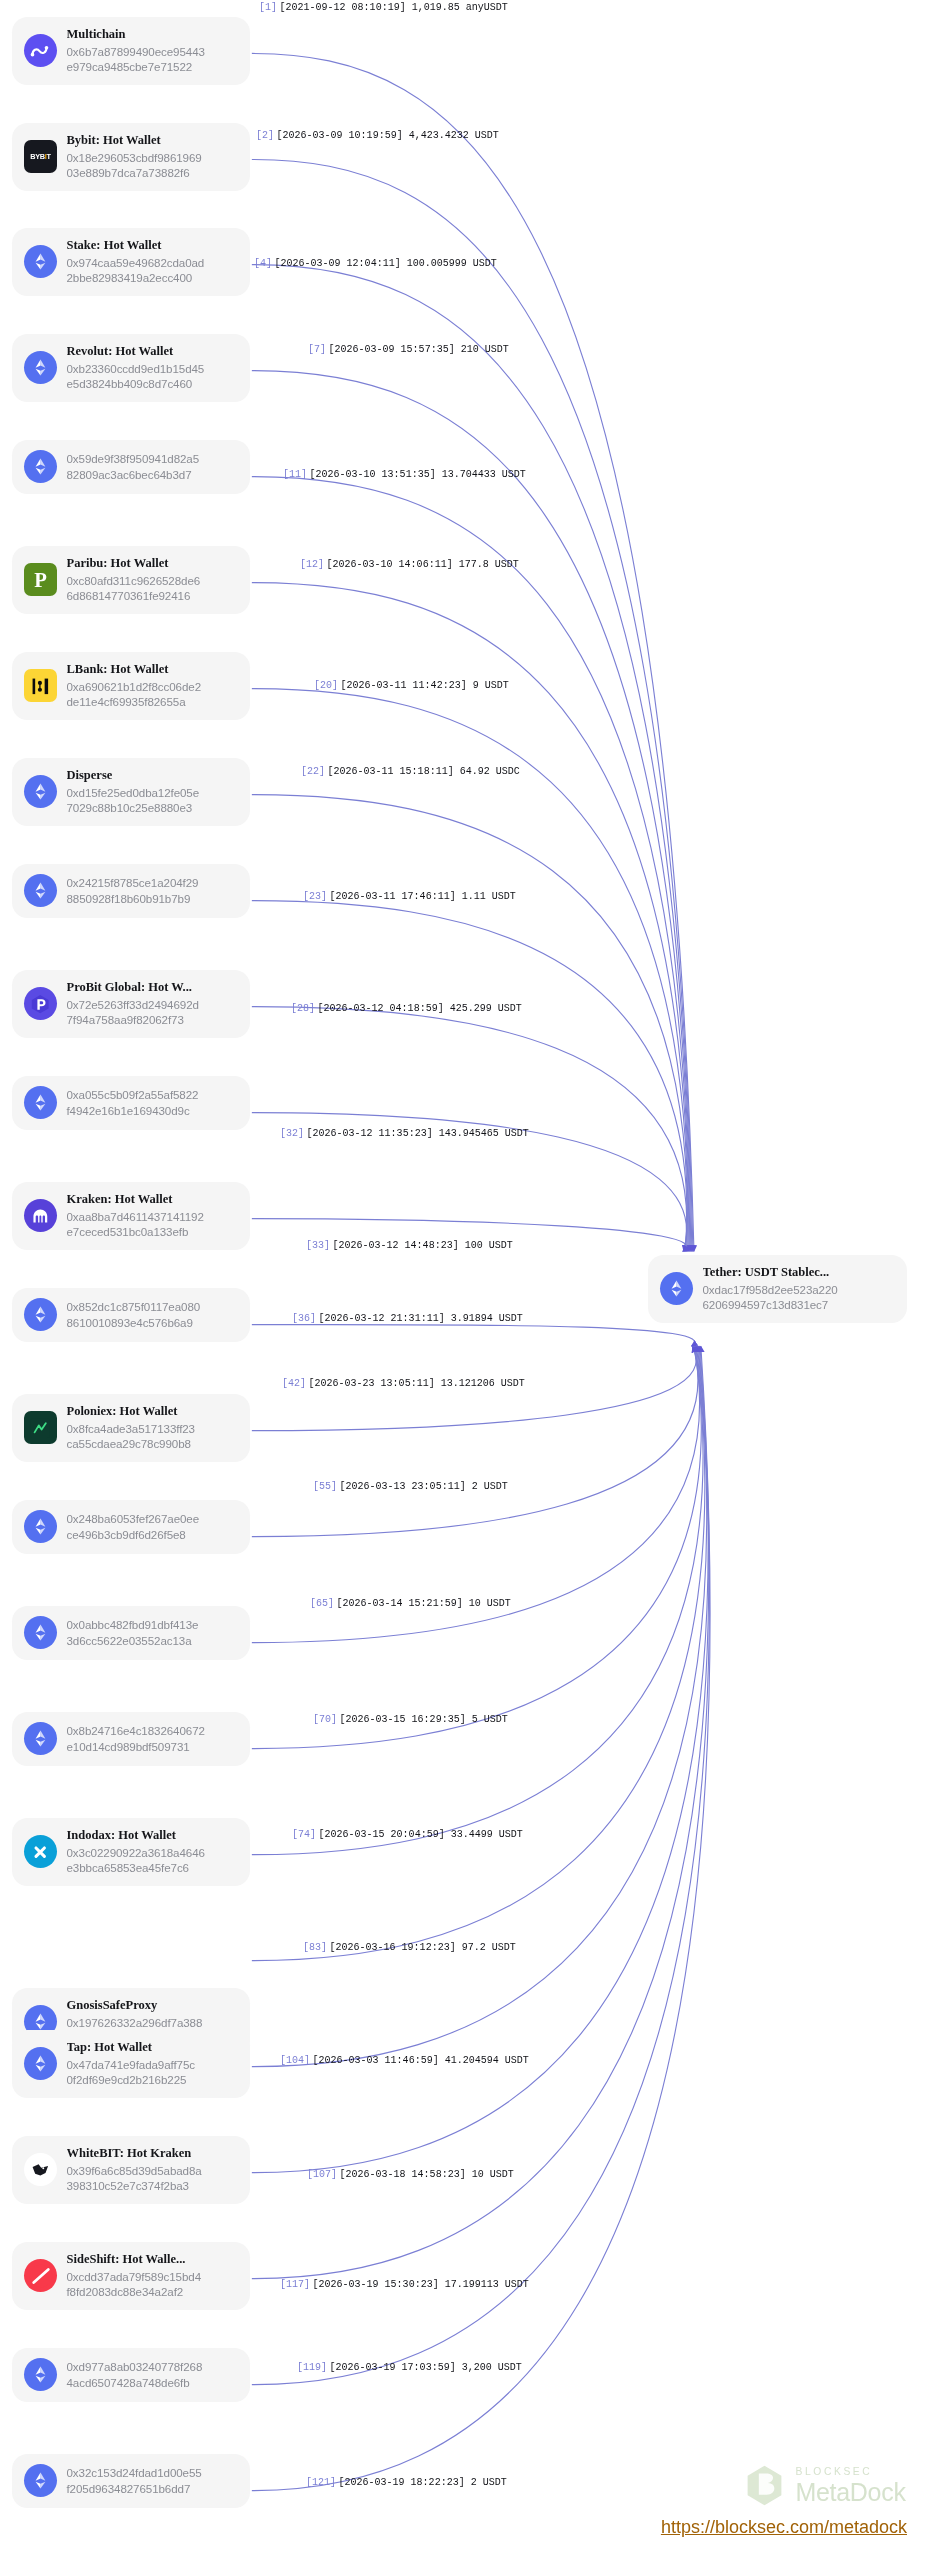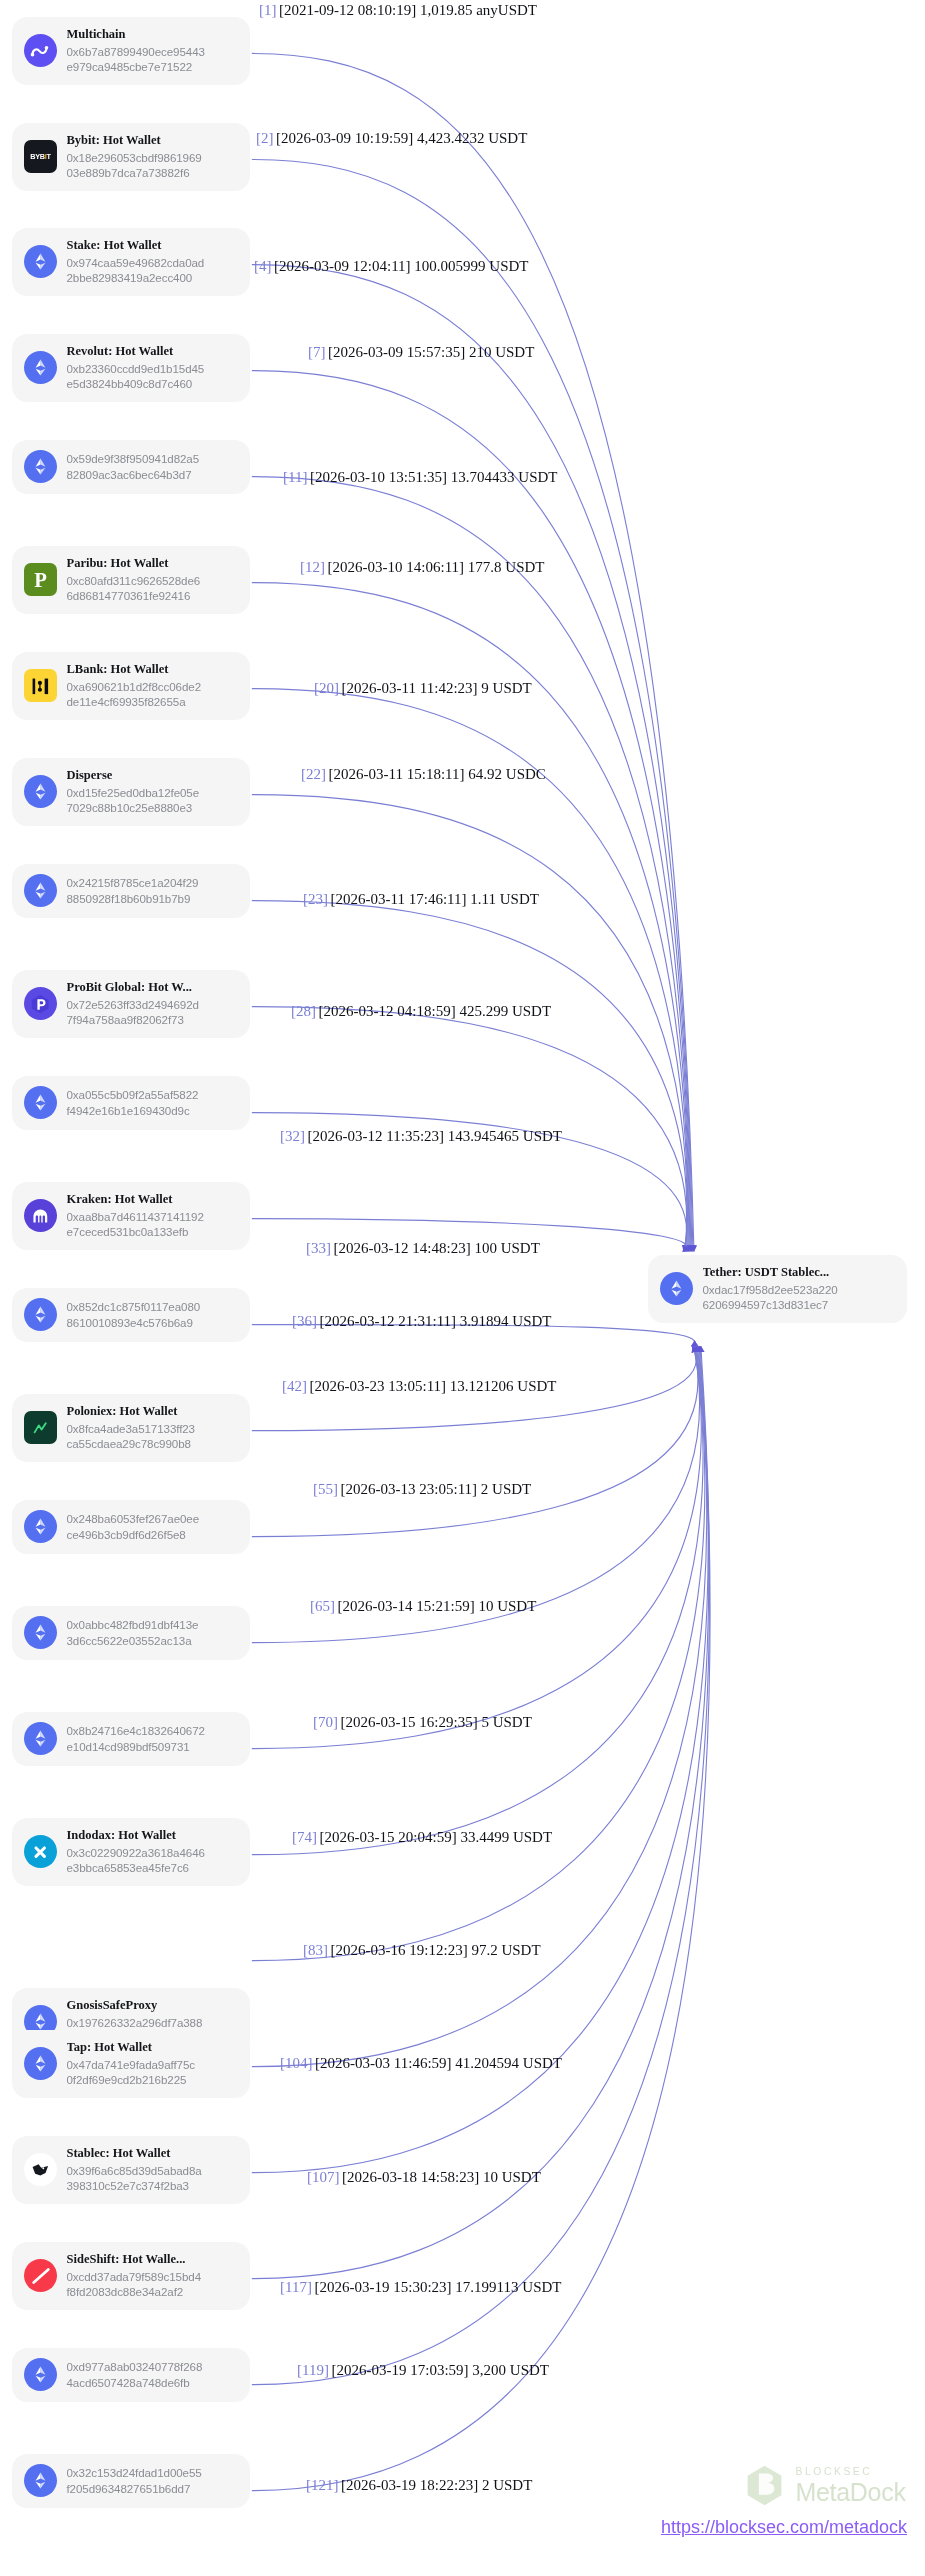--- a/index.html
+++ b/index.html
@@ -72,22 +72,22 @@
     color: #8b8d94;
     line-height: 1.33;
     letter-spacing: -0.1px;
     word-break: break-all;
   }
 
   
   .edge-label {
     position: absolute;
     white-space: nowrap;
-    font-family: Liberation Serif, serif;
-    font-size: 15px;
+    font-family: Liberation Mono, monospace;
+    font-size: 10px;
     color: #111217;
     line-height: 1;
   }
   .edge-label .idx {
     color: #7b7fd4;
     margin-right: 2.6px;
   }
 
   
   #watermark {
@@ -112,21 +112,21 @@
   }
   #wm-big {
     font-family: "Liberation Sans", sans-serif;
     font-size: 25px;
     color: #d6e2cd;
     letter-spacing: -0.3px;
   }
   #wm-url {
     font-family: "Liberation Sans", sans-serif;
     font-size: 18px;
-    color: #8b5cf6;
+    color: #a16207;
     text-decoration: underline;
     margin-top: 8.6px;
     margin-left: -81px;
   }
 </style>
 </head>
 <body>
 
 <div id="canvas">
 
@@ -420,21 +420,21 @@
         </div>
       </div>
       <div class="node" style="top: 2136px;">
         <div class="node-icon" style="background: rgb(255, 255, 255);">
           <svg width="20.7" height="20.7" viewBox="0 0 24 24">
             <path d="M3 8 L10 5 L13 9 L21 7 L18 15 L12 18 L6 16 Z" fill="#16181f"></path>
             <circle cx="15.4" cy="9.6" r="1.1" fill="#ffffff"></circle>
           </svg>
         </div>
         <div class="node-text">
-          <div class="node-title">Stablec: Hot Wallet</div>
+          <div class="node-title">WhiteBIT: Hot Kraken</div>
           <div class="node-addr"><span>0x39f6a6c85d39d5abad8a</span><br><span>398310c52e7c374f2ba3</span></div>
         </div>
       </div>
       <div class="node" style="top: 2242px;">
         <div class="node-icon" style="background: rgb(248, 57, 74);">
           <svg width="26" height="26" viewBox="0 0 32 32">
             <circle cx="16" cy="16" r="14" fill="#f8394a"></circle>
             <path d="M7 24 L25 8" stroke="#ffffff" stroke-width="3.4" stroke-linecap="round"></path>
           </svg>
         </div>

